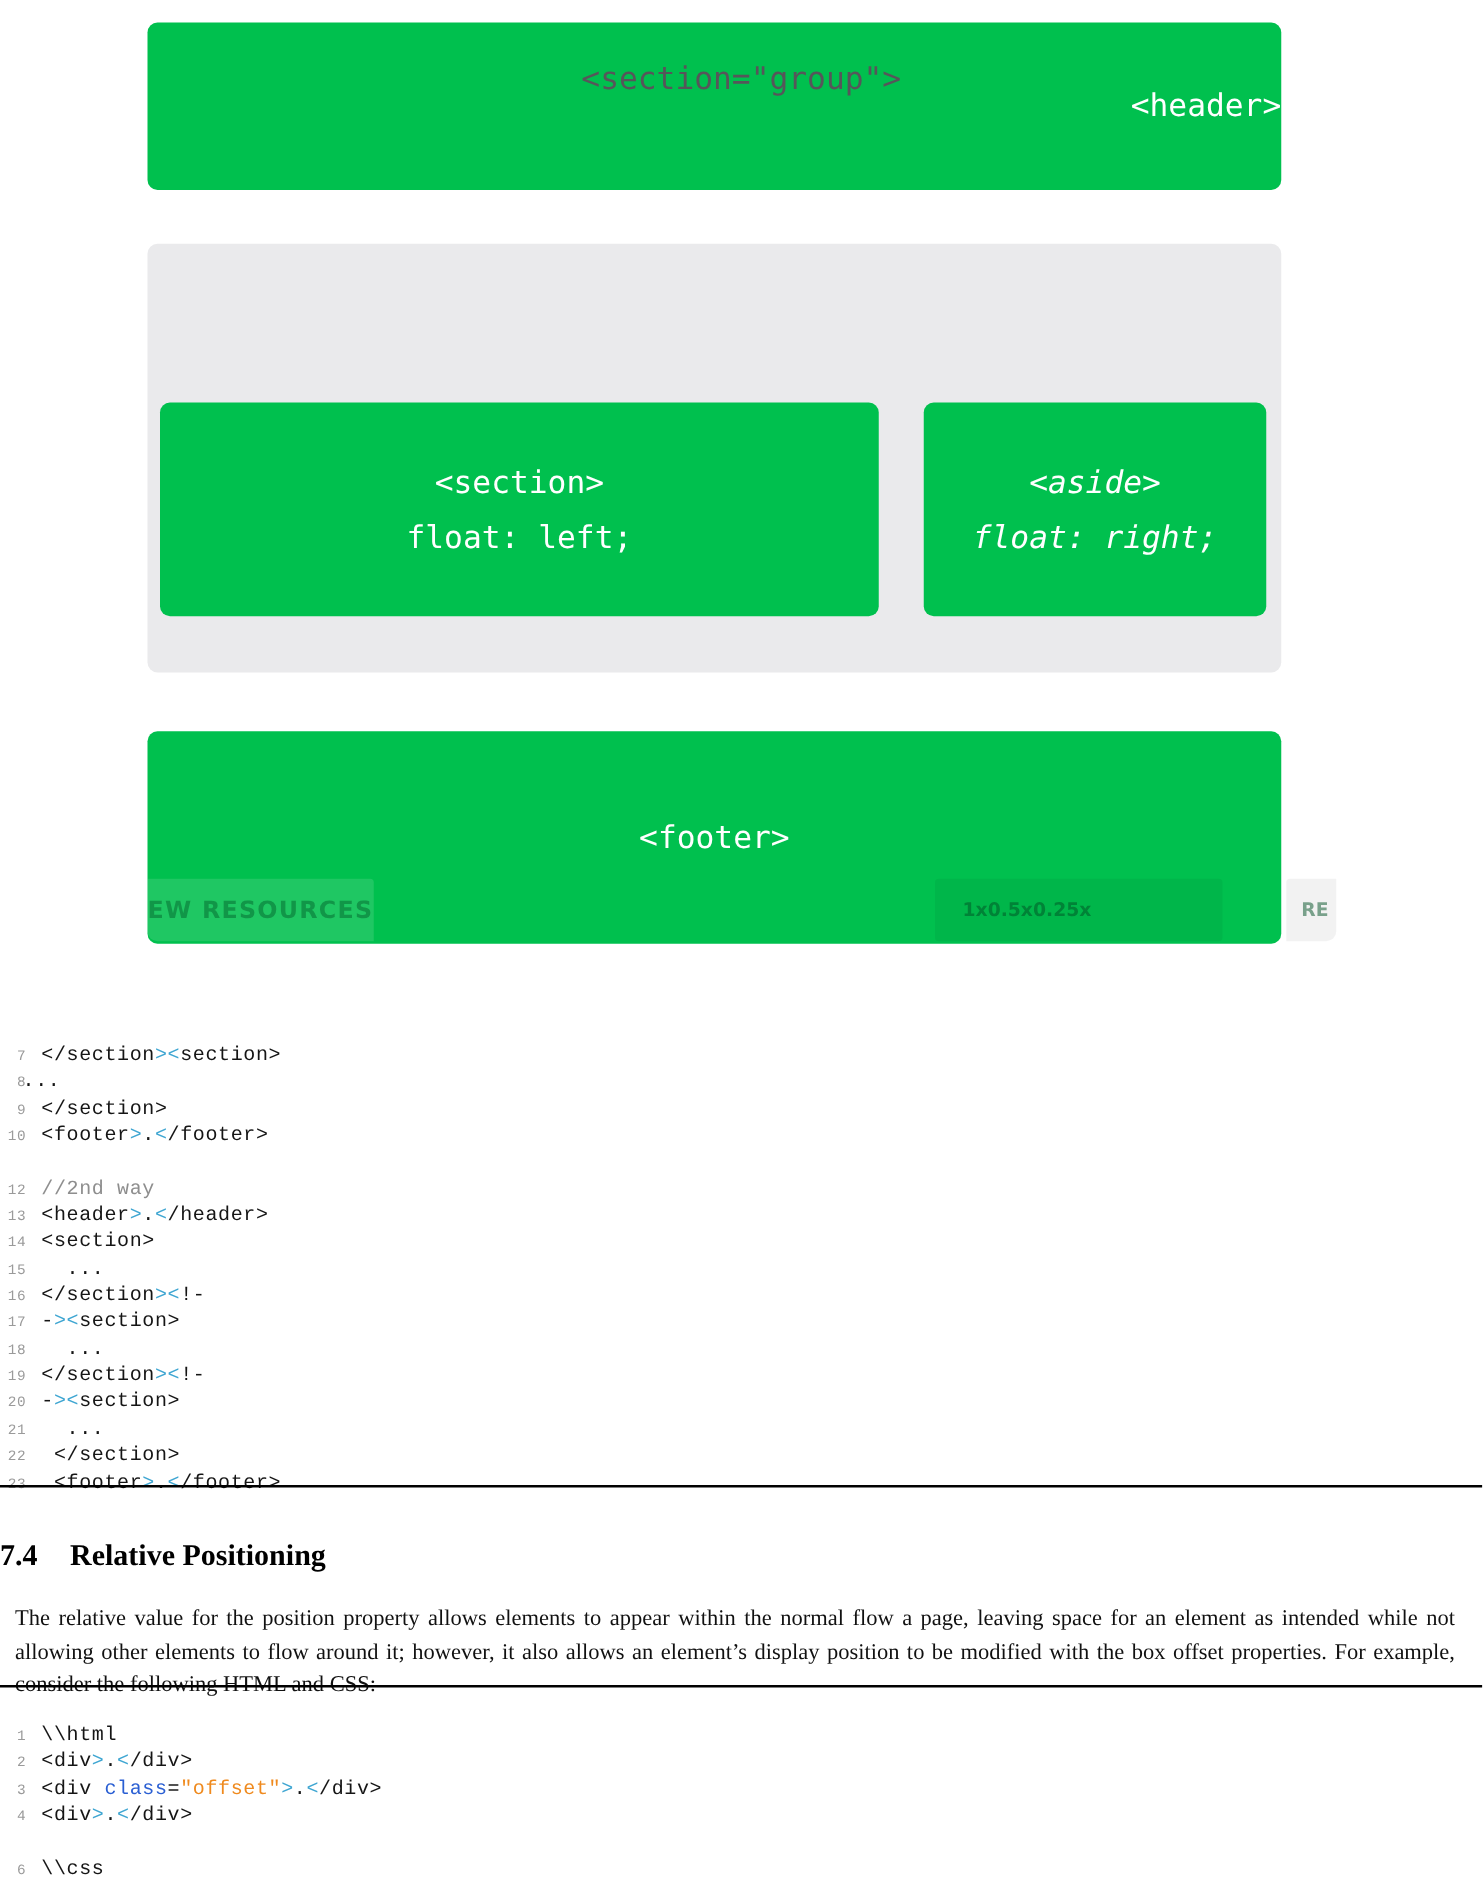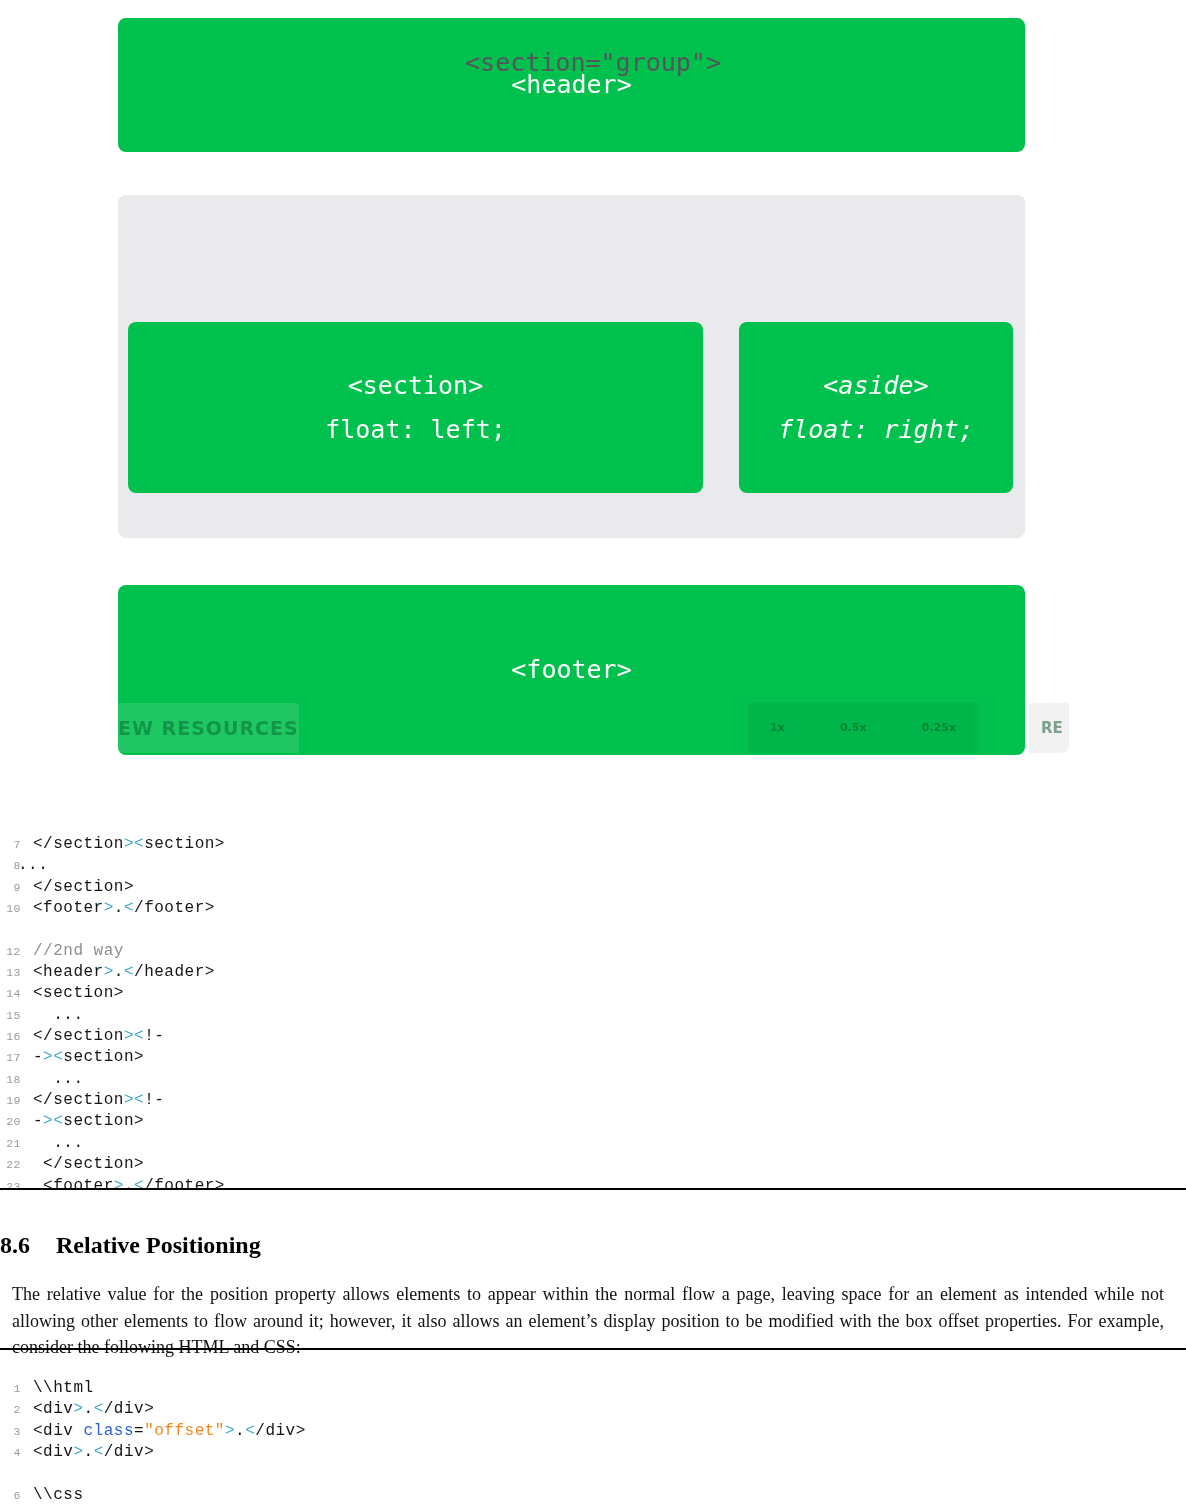--- a/index.html
+++ b/index.html
@@ -18,22 +18,22 @@
   #fig-left{left:128px;top:322px;width:575px;height:171px;}
   #fig-right{left:739px;top:322px;width:274px;height:171px;font-style:italic;}
   #fig-footer{left:118px;top:585px;width:907px;height:170px;}
 
   .badge{position:absolute;display:flex;align-items:center;
          font-family:"DejaVu Sans",sans-serif;font-weight:bold;}
   #badge-resources{left:0;bottom:2px;width:181px;height:50px;background:rgba(255,255,255,0.12);
          border-radius:0 3px 0 8px;font-size:19px;letter-spacing:1px;
          color:rgba(0,90,40,0.45);overflow:hidden;}
   #badge-speeds{left:630px;bottom:2px;width:230px;height:50px;background:rgba(0,0,0,0.05);
-         border-radius:3px;justify-content:space-between;padding:0 22px;box-sizing:border-box;
-         font-size:11px;color:rgba(0,80,35,0.5);}
+         border-radius:3px;padding:0 22px;box-sizing:border-box;
+         font-size:15px;color:rgba(0,80,35,0.5);}
   #badge-rerun{left:911px;bottom:2px;width:40px;height:50px;background:rgba(0,0,0,0.05);
          border-radius:3px 0 8px 0;font-size:15px;color:rgba(0,80,35,0.5);
          padding-left:12px;box-sizing:border-box;overflow:hidden;}
 
   
   .listing{position:absolute;left:0;font-family:"Liberation Mono",monospace;
            font-size:16px;letter-spacing:0.5px;color:#151515;margin-top:16px;}
   #listing1{top:818px;}
   #listing2{top:1362px;}
   .crow{height:21.35px;line-height:21.35px;white-space:pre;}
@@ -56,21 +56,21 @@
                font-family:"Liberation Serif",serif;color:#000;}
   #sec-heading .title{margin-left:26px;}
   #body-paragraph{position:absolute;left:0;top:1269px;width:1152px;margin:12px;
                font-size:18px;line-height:26.6px;text-align:justify;color:#111;}
 </style>
 </head>
 <body>
 
 <div id="page">
 
-  <div class="gbox" id="fig-header" style="background: rgb(0, 192, 78);">
+  <div class="gbox" id="fig-header" style="background: rgb(0, 192, 78); align-items: flex-end;">
     <div>&lt;header&gt;</div>
   </div>
 
   <div id="fig-group" style="background: rgb(234, 234, 236);"></div>
   <div id="fig-group-label" style="color: rgb(86, 86, 90);">&lt;section="group"&gt;</div>
 
   <div class="gbox" id="fig-left" style="background: rgb(0, 192, 78);">
     <div>&lt;section&gt;</div>
     <div>float: left;</div>
   </div>
@@ -112,21 +112,21 @@
       <div class="crow"><span class="lnum">19</span><span class="code"><span class="tk-p">&lt;/section</span><span class="tk-t">&gt;&lt;</span><span class="tk-p">!-</span></span></div>
       <div class="crow"><span class="lnum">20</span><span class="code"><span class="tk-p">-</span><span class="tk-t">&gt;&lt;</span><span class="tk-p">section&gt;</span></span></div>
       <div class="crow"><span class="lnum">21</span><span class="code"><span class="tk-p">  ...</span></span></div>
       <div class="crow"><span class="lnum">22</span><span class="code"><span class="tk-p"> &lt;/section&gt;</span></span></div>
       <div class="crow"><span class="lnum">23</span><span class="code"><span class="tk-p"> &lt;footer</span><span class="tk-t">&gt;</span><span class="tk-p">.</span><span class="tk-t">&lt;</span><span class="tk-p">/footer&gt;</span></span></div>
     </div>
 
   <div class="rule" id="rule1"></div>
 
   <div id="sec-heading">
-    <span>8.6</span><span class="title">Relative Positioning</span>
+    <span>7.4</span><span class="title">Relative Positioning</span>
   </div>
 
   <p id="body-paragraph">The relative value for the position property allows elements to appear within the normal flow a page, leaving space for an element as intended while not allowing other elements to flow around it; however, it also allows an element’s display position to be modified with the box offset properties. For example, consider the following HTML and CSS:</p>
 
   <div class="rule" id="rule2"></div>
 
   <div class="listing" id="listing2">
       <div class="crow"><span class="lnum">1</span><span class="code"><span class="tk-p">\\html</span></span></div>
       <div class="crow"><span class="lnum">2</span><span class="code"><span class="tk-p">&lt;div</span><span class="tk-t">&gt;</span><span class="tk-p">.</span><span class="tk-t">&lt;</span><span class="tk-p">/div&gt;</span></span></div>
       <div class="crow"><span class="lnum">3</span><span class="code"><span class="tk-p">&lt;div </span><span class="tk-k">class</span><span class="tk-p">=</span><span class="tk-s">"offset"</span><span class="tk-t">&gt;</span><span class="tk-p">.</span><span class="tk-t">&lt;</span><span class="tk-p">/div&gt;</span></span></div>

